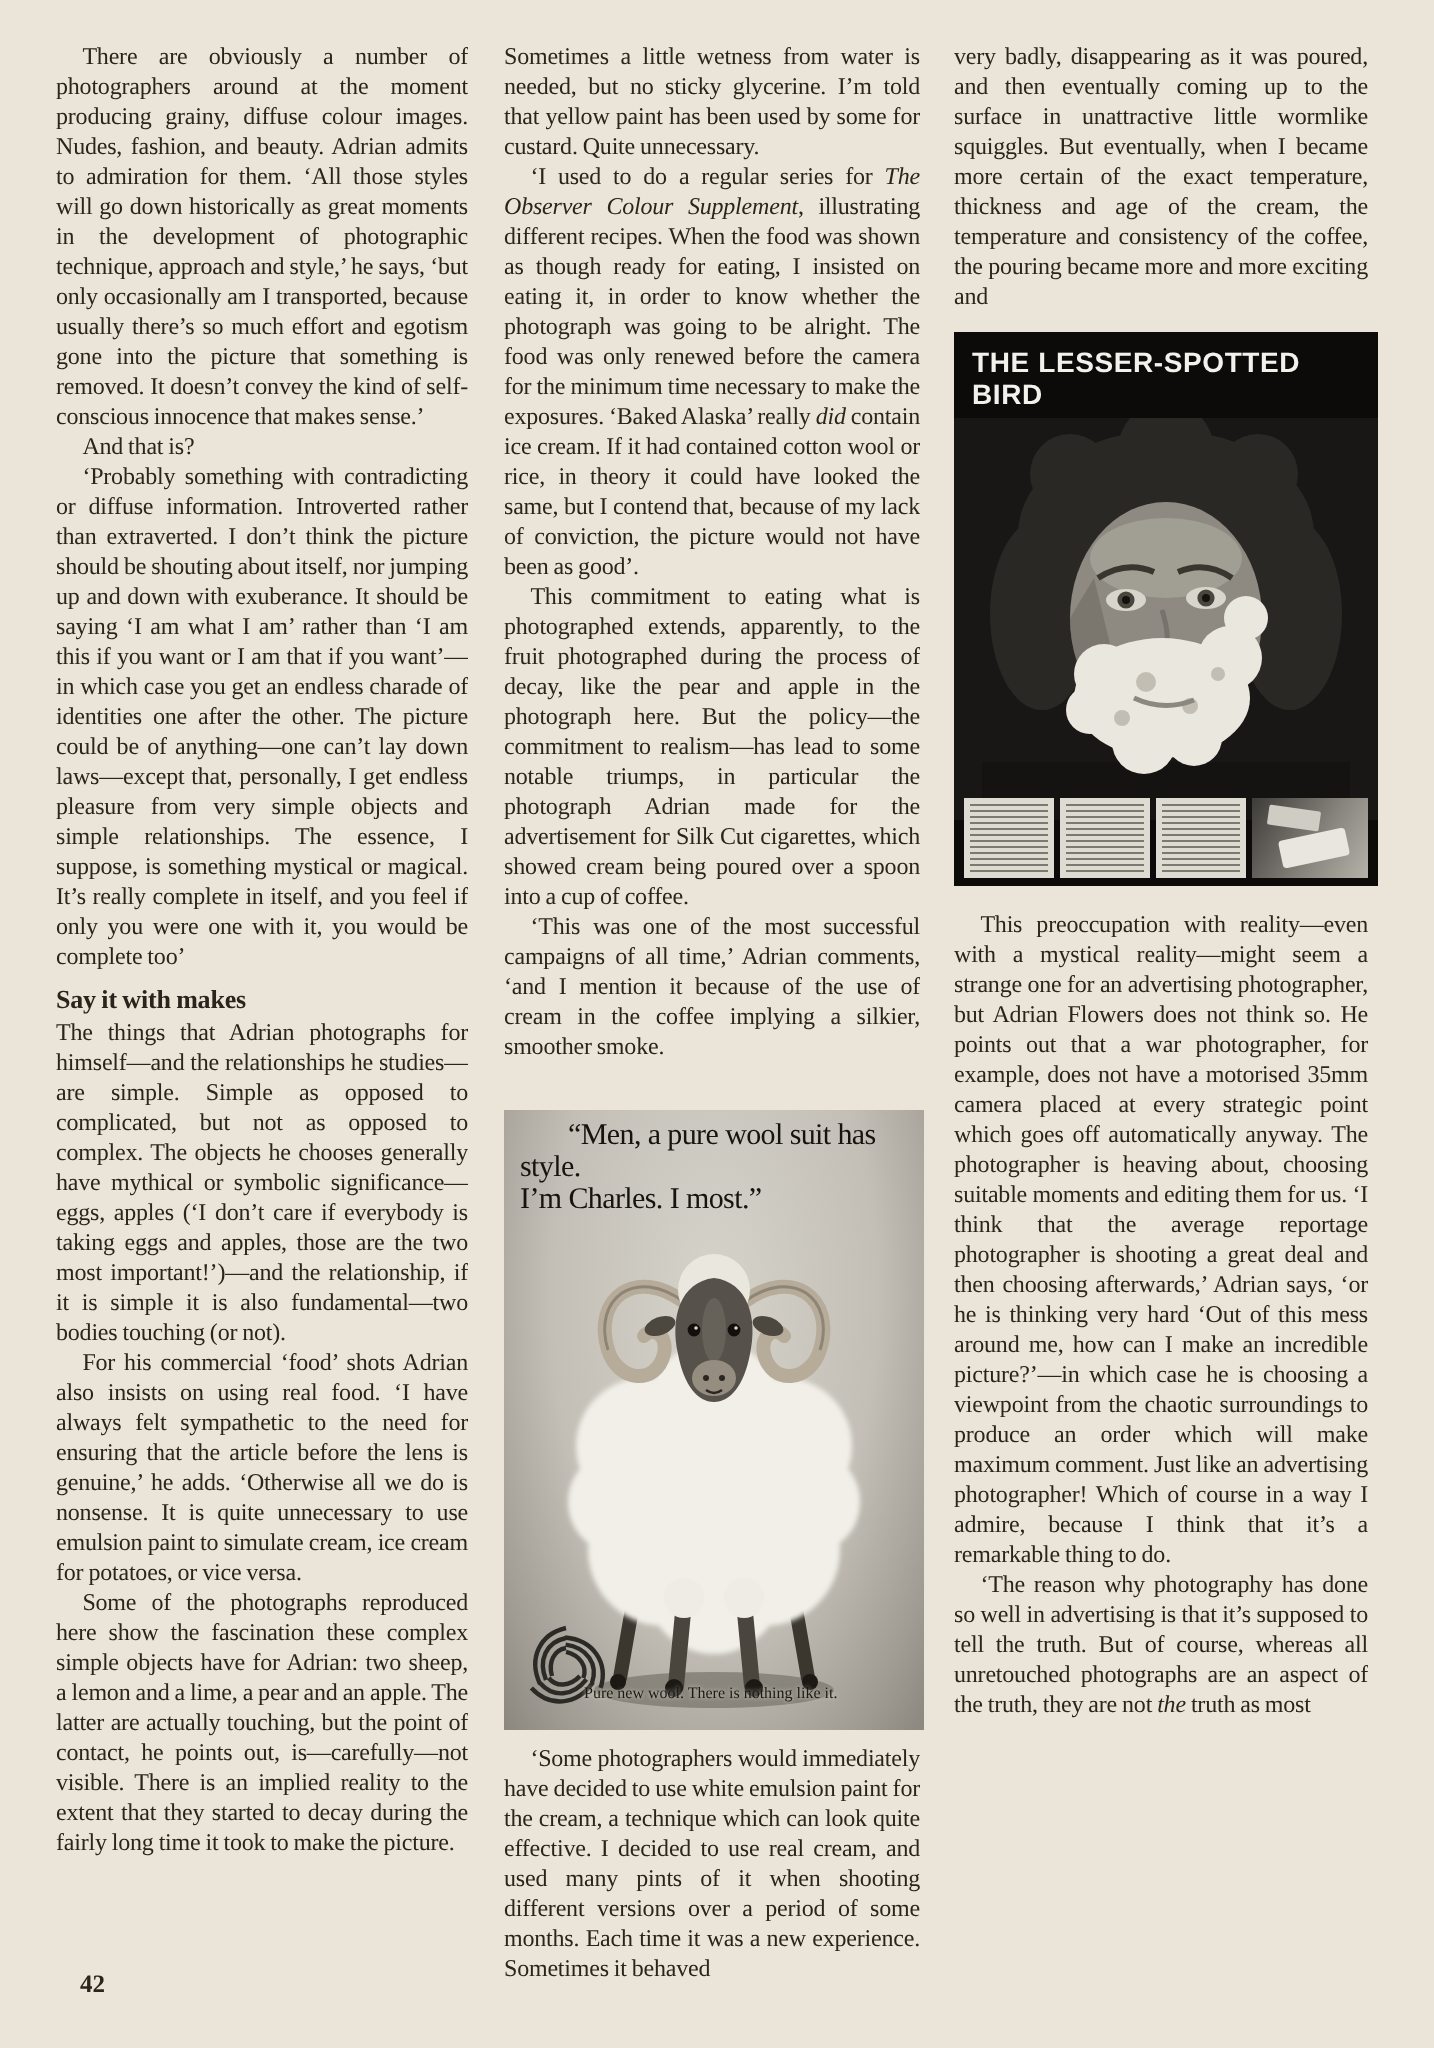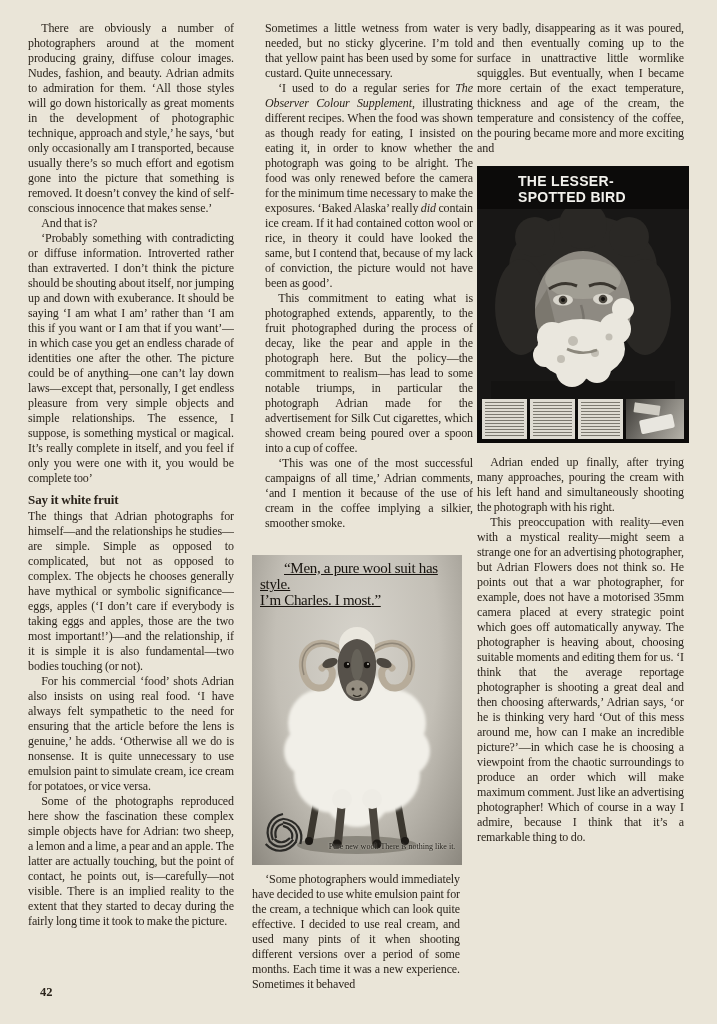--- a/index.html
+++ b/index.html
@@ -9,76 +9,75 @@
     font-family:"Liberation Serif","DejaVu Serif",serif;
     color:#2b241c;
   }
   .col{
     position:absolute;text-align:justify;
     font-size:12px;line-height:15px;
     letter-spacing:-0.1px;word-spacing:-0.4px;
     overflow:hidden;
   }
   #col1 {left:28px; top:21px; width:206px;height:982px;}
-  #col2a{left:265px;top:21px; width:208px;height:530px;}
+  #col2a{left:252px;top:21px; width:208px;height:530px;}
   #col2b{left:252px;top:872px;width:208px;height:148px;}
   #col3a{left:477px;top:21px; width:207px;height:141px;}
   #col3b{left:477px;top:455px;width:207px;height:565px;}
   p{margin:0;text-indent:1.1em;}
   p.cont{text-indent:0;}
   h3.sec{margin:6px 0 2px;font-size:13px;font-weight:bold;text-indent:0;text-align:left;}
   .pagenum{position:absolute;left:40px;top:985px;font-size:12.5px;font-weight:bold;text-align:center;}
 
   
   .wool-ad{
     position:absolute;left:252px;top:555px;width:210px;height:310px;
     background:radial-gradient(ellipse at 50% 30%, #d6d3cb 0%, #c3bfb6 55%, #a09c93 85%, #8b877e 100%);
     overflow:hidden;
   }
   .wool-head{
     font-size:15px;line-height:16px;color:#17130e;letter-spacing:-0.3px;
     padding:5px 6px 0 8px;
-    text-decoration:underline;
   }
   .wool-head .l1{text-indent:24px;}
   .wool-ad svg.sheep{position:absolute;left:0;top:38px;}
   .wool-logo{position:absolute;left:8px;bottom:8px;}
   .wool-cap{
-    position:absolute;left:65px;bottom:14px;width:150px;
-    font-size:8px;color:#1c1914;text-shadow:0 0 2px #d8d5cc;letter-spacing:0;text-align:center;
+    position:absolute;left:40px;bottom:14px;width:150px;
+    font-size:8px;color:#1c1914;text-shadow:0 0 2px #d8d5cc;letter-spacing:0;
   }
 
   
   .bird-ad{
     position:absolute;left:477px;top:166px;width:212px;height:277px;
     background:#0c0b0a;overflow:hidden;
   }
   .bird-head{
     font-family:"Liberation Sans","DejaVu Sans",sans-serif;
     font-weight:700;font-size:14px;letter-spacing:0.3px;
-    color:#f2f1ec;padding:7px 9px 4px 9px;margin-left:32px;
+    color:#f2f1ec;padding:7px 9px 4px 9px;
   }
   .bird-strip{
     position:absolute;left:5px;right:5px;bottom:4px;height:40px;
     display:flex;gap:3px;
   }
   .fp-panel{flex:1;background:#dedbd2;padding:3px;}
   .fp-lines{height:100%;background:repeating-linear-gradient(180deg,#7c7970 0px,#7c7970 1px,transparent 1px,transparent 3px);}
   .prod{width:58px;flex:none;background:linear-gradient(120deg,#3e3c38,#8a8780 60%,#b5b2a9);position:relative;overflow:hidden;}
   .soap {position:absolute;width:34px;height:14px;background:#e8e6df;left:14px;top:18px;transform:rotate(-12deg);border-radius:2px;}
   .soap2{position:absolute;width:26px;height:10px;background:#cfccc3;left:8px;top:5px;transform:rotate(8deg);border-radius:1px;}
 </style>
 </head>
 <body>
 
 <div id="col1" class="col">
   <p>There are obviously a number of photographers around at the moment producing grainy, diffuse colour images. Nudes, fashion, and beauty. Adrian admits to admiration for them. ‘All those styles will go down historically as great moments in the development of photographic technique, approach and style,’ he says, ‘but only occasionally am I transported, because usually there’s so much effort and egotism gone into the picture that something is removed. It doesn’t convey the kind of self-conscious innocence that makes sense.’</p>
   <p>And that is?</p>
   <p>‘Probably something with contradicting or diffuse information. Introverted rather than extraverted. I don’t think the picture should be shouting about itself, nor jumping up and down with exuberance. It should be saying ‘I am what I am’ rather than ‘I am this if you want or I am that if you want’—in which case you get an endless charade of identities one after the other. The picture could be of anything—one can’t lay down laws—except that, personally, I get endless pleasure from very simple objects and simple relationships. The essence, I suppose, is something mystical or magical. It’s really complete in itself, and you feel if only you were one with it, you would be complete too’</p>
-  <h3 class="sec">Say it white fruit</h3>
+  <h3 class="sec">Say it with makes</h3>
   <p class="cont">The things that Adrian photographs for himself—and the relationships he studies—are simple. Simple as opposed to complicated, but not as opposed to complex. The objects he chooses generally have mythical or symbolic significance—eggs, apples (‘I don’t care if everybody is taking eggs and apples, those are the two most important!’)—and the relationship, if it is simple it is also fundamental—two bodies touching (or not).</p>
   <p>For his commercial ‘food’ shots Adrian also insists on using real food. ‘I have always felt sympathetic to the need for ensuring that the article before the lens is genuine,’ he adds. ‘Otherwise all we do is nonsense. It is quite unnecessary to use emulsion paint to simulate cream, ice cream for potatoes, or vice versa.</p>
   <p>Some of the photographs reproduced here show the fascination these complex simple objects have for Adrian: two sheep, a lemon and a lime, a pear and an apple. The latter are actually touching, but the point of contact, he points out, is—carefully—not visible. There is an implied reality to the extent that they started to decay during the fairly long time it took to make the picture.</p>
 </div>
 
 <div id="col2a" class="col">
   <p class="cont">Sometimes a little wetness from water is needed, but no sticky glycerine. I’m told that yellow paint has been used by some for custard. Quite unnecessary.</p>
   <p><span>‘I used to do a regular series for </span><i>The Observer Colour Supplement</i><span>, illustrating different recipes. When the food was shown as though ready for eating, I insisted on eating it, in order to know whether the photograph was going to be alright. The food was only renewed before the camera for the minimum time necessary to make the exposures. ‘Baked Alaska’ really </span><i>did</i><span> contain ice cream. If it had contained cotton wool or rice, in theory it could have looked the same, but I contend that, because of my lack of conviction, the picture would not have been as good’.</span></p>
   <p>This commitment to eating what is photographed extends, apparently, to the fruit photographed during the process of decay, like the pear and apple in the photograph here. But the policy—the commitment to realism—has lead to some notable triumps, in particular the photograph Adrian made for the advertisement for Silk Cut cigarettes, which showed cream being poured over a spoon into a cup of coffee.</p>
   <p>‘This was one of the most successful campaigns of all time,’ Adrian comments, ‘and I mention it because of the use of cream in the coffee implying a silkier, smoother smoke.</p>
@@ -224,17 +223,17 @@
         <div class="fp-lines"></div>
       </div>
     <div class="prod">
       <div class="soap2"></div>
         <div class="soap"></div>
     </div>
   </div>
 </div>
 
 <div id="col3b" class="col">
-  <p>Adrian ended up finally, after trying many approaches, pouring the cream with his left hand and simultaneously shooting the photograph with his right.</p>
   <p>This preoccupation with reality—even with a mystical reality—might seem a strange one for an advertising photographer, but Adrian Flowers does not think so. He points out that a war photographer, for example, does not have a motorised 35mm camera placed at every strategic point which goes off automatically anyway. The photographer is heaving about, choosing suitable moments and editing them for us. ‘I think that the average reportage photographer is shooting a great deal and then choosing afterwards,’ Adrian says, ‘or he is thinking very hard ‘Out of this mess around me, how can I make an incredible picture?’—in which case he is choosing a viewpoint from the chaotic surroundings to produce an order which will make maximum comment. Just like an advertising photographer! Which of course in a way I admire, because I think that it’s a remarkable thing to do.</p>
+  <p><span>‘The reason why photography has done so well in advertising is that it’s supposed to tell the truth. But of course, whereas all unretouched photographs are an aspect of the truth, they are not </span><i>the</i><span> truth as most</span></p>
 </div>
 
 <div class="pagenum">42</div>
 
 </body></html>

